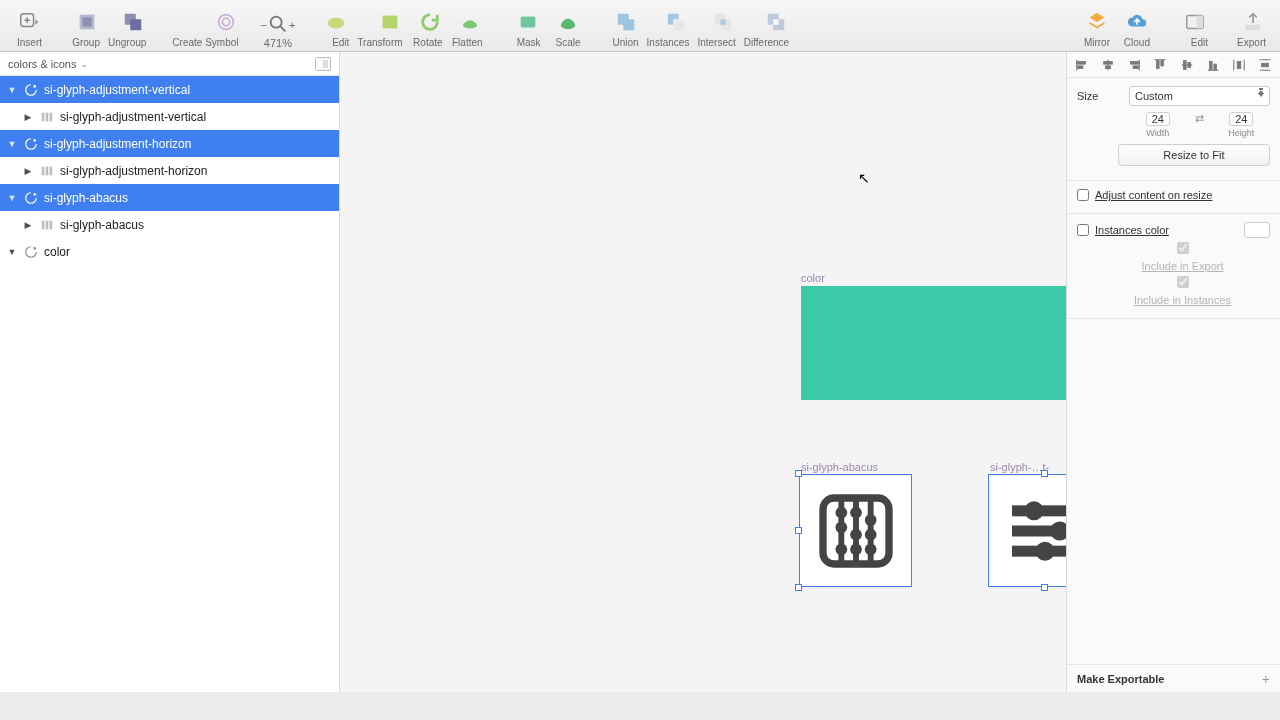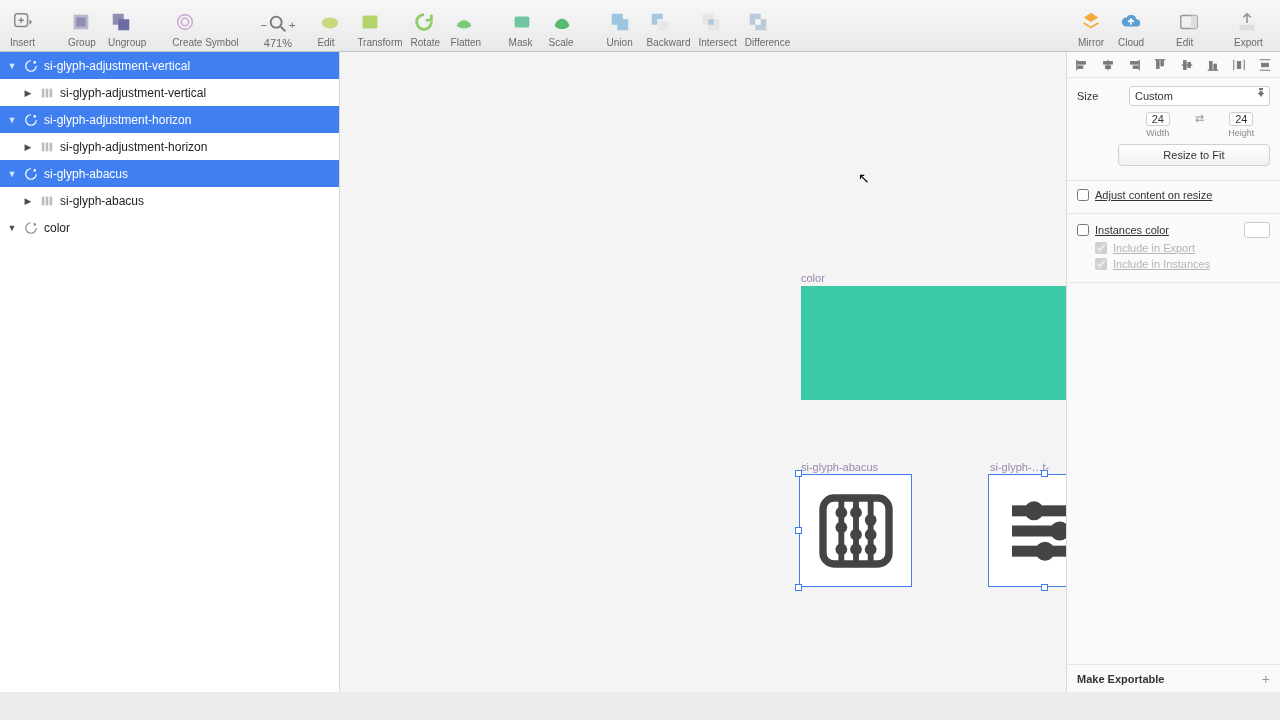--- a/index.html
+++ b/index.html
@@ -1,21 +1,21 @@
 <!DOCTYPE html>
 <html><head>
 <meta charset="utf-8">
 <style>
 * { margin:0; padding:0; box-sizing:border-box; font-family:-apple-system,"Helvetica Neue",Arial,sans-serif; font-size:11px; -webkit-user-select:none; user-select:none;}
 html,body{width:1280px;height:720px;overflow:hidden;background:#ececec;}
 
 
 .toolbar{height:52px;background:linear-gradient(#f7f7f7,#e9e9e9);border-bottom:1px solid #c7c7c7;display:flex;align-items:flex-end;padding:0 6px 2px;color:#6a6a6a;}
 .tgrp{display:flex;align-items:flex-end;margin-right:18px;}
-.tb{display:flex;flex-direction:column;align-items:flex-start;justify-content:flex-end;min-width:40px;padding:0 4px;cursor:default;}
+.tb{display:flex;flex-direction:column;align-items:flex-end;justify-content:flex-end;min-width:40px;padding:0 4px;cursor:default;}
 .tb .ic{width:26px;height:26px;display:flex;align-items:center;justify-content:center;margin-bottom:2px;}
 .tb .lbl{font-size:10px;color:#6a6a6a;line-height:12px;}
 .tb svg{width:22px;height:22px;}
 .zoomwrap{display:flex;flex-direction:column;align-items:center;}
 .zoomrow{display:flex;align-items:center;}
 .spacer{flex:1;}
 
 
 .c-edit{fill:#c9da7c;}
 .c-transform{fill:#b3d36b;}
@@ -79,21 +79,21 @@
 .fieldcol{flex:1;display:flex;flex-direction:column;align-items:center;}
 .fieldcol .sub{font-size:9px;color:#888;margin-top:2px;}
 .selwrap{flex:1;position:relative;}
 .selwrap .ifield{padding-right:28px;}
 .selwrap:after{content:"";position:absolute;right:6px;top:5px;width:0;height:0;border-left:3px solid transparent;border-right:3px solid transparent;border-top:4px solid #777;box-shadow:0 -6px 0 -1px #777;transform:translateY(2px);}
 .selwrap:before{content:"";position:absolute;right:6px;top:4px;width:0;height:0;border-left:3px solid transparent;border-right:3px solid transparent;border-bottom:4px solid #777;}
 .btnw{width:100%;height:22px;border:1px solid #cfcfcf;border-radius:4px;background:linear-gradient(#fefefe,#f1f1f1);display:flex;align-items:center;justify-content:center;color:#333;font-size:11px;}
 .swaplink{width:14px;text-align:center;color:#999;}
 .chk{display:flex;align-items:center;gap:6px;color:#333;font-size:11px;margin-bottom:4px;text-decoration:underline;}
 .chk input{width:12px;height:12px;}
-.chk.dim{color:#b5b5b5;}
+.chk.dim{color:#b5b5b5;flex-direction:column;}
 .swatch{width:26px;height:16px;border:1px solid #ccc;border-radius:3px;background:#fff;margin-left:auto;}
 .ispace{flex:1;}
 .ifoot{height:28px;border-top:1px solid #e6e6e6;display:flex;align-items:center;padding:0 10px;color:#333;font-weight:600;text-align:right;}
 .ifoot .plus{margin-left:auto;color:#999;font-size:14px;font-weight:400;}
 </style>
 </head>
 <body>
 
 <div class="toolbar">
   <div class="tgrp">
@@ -218,21 +218,21 @@
         </div>
         <span class="lbl">Union</span>
       </div>
     <div class="tb">
         <div class="ic">
           <svg viewBox="0 0 24 24">
             <path d="M3 3h12v6h-6v6H3z" class="c-sub"></path>
             <rect x="11" y="11" width="10" height="10" fill="#e6e6e6"></rect>
           </svg>
         </div>
-        <span class="lbl">Backward</span>
+        <span class="lbl">Instances</span>
       </div>
     <div class="tb">
         <div class="ic">
           <svg viewBox="0 0 24 24">
             <rect x="3" y="3" width="12" height="12" fill="#e6e6e6"></rect>
             <rect x="9" y="9" width="12" height="12" fill="#e6e6e6"></rect>
             <rect x="9" y="9" width="6" height="6" class="c-int"></rect>
           </svg>
         </div>
         <span class="lbl">Intersect</span>
@@ -291,20 +291,25 @@
           </svg>
         </div>
         <span class="lbl">Export</span>
       </div>
   </div>
 </div>
 
 <div class="body">
 
   <div class="sidebar">
+    <div class="pagebar">
+      <span>colors &amp; icons</span>
+      <span class="chev">⌄</span>
+      <span class="endic"></span>
+    </div>
     <div class="layerlist" id="layerlist">
         <div class="lrow sel">
           <span class="tw">▼</span>
           <span class="ric">
             <svg viewBox="0 0 16 16">
               <path class="artic" d="M8 2a6 6 0 106 6"></path>
               <path class="artic" d="M13 3l-2 2m2-2l-2-0m2 0l0 2"></path>
             </svg>
           </span>
           <span class="nm">si-glyph-adjustment-vertical</span>

